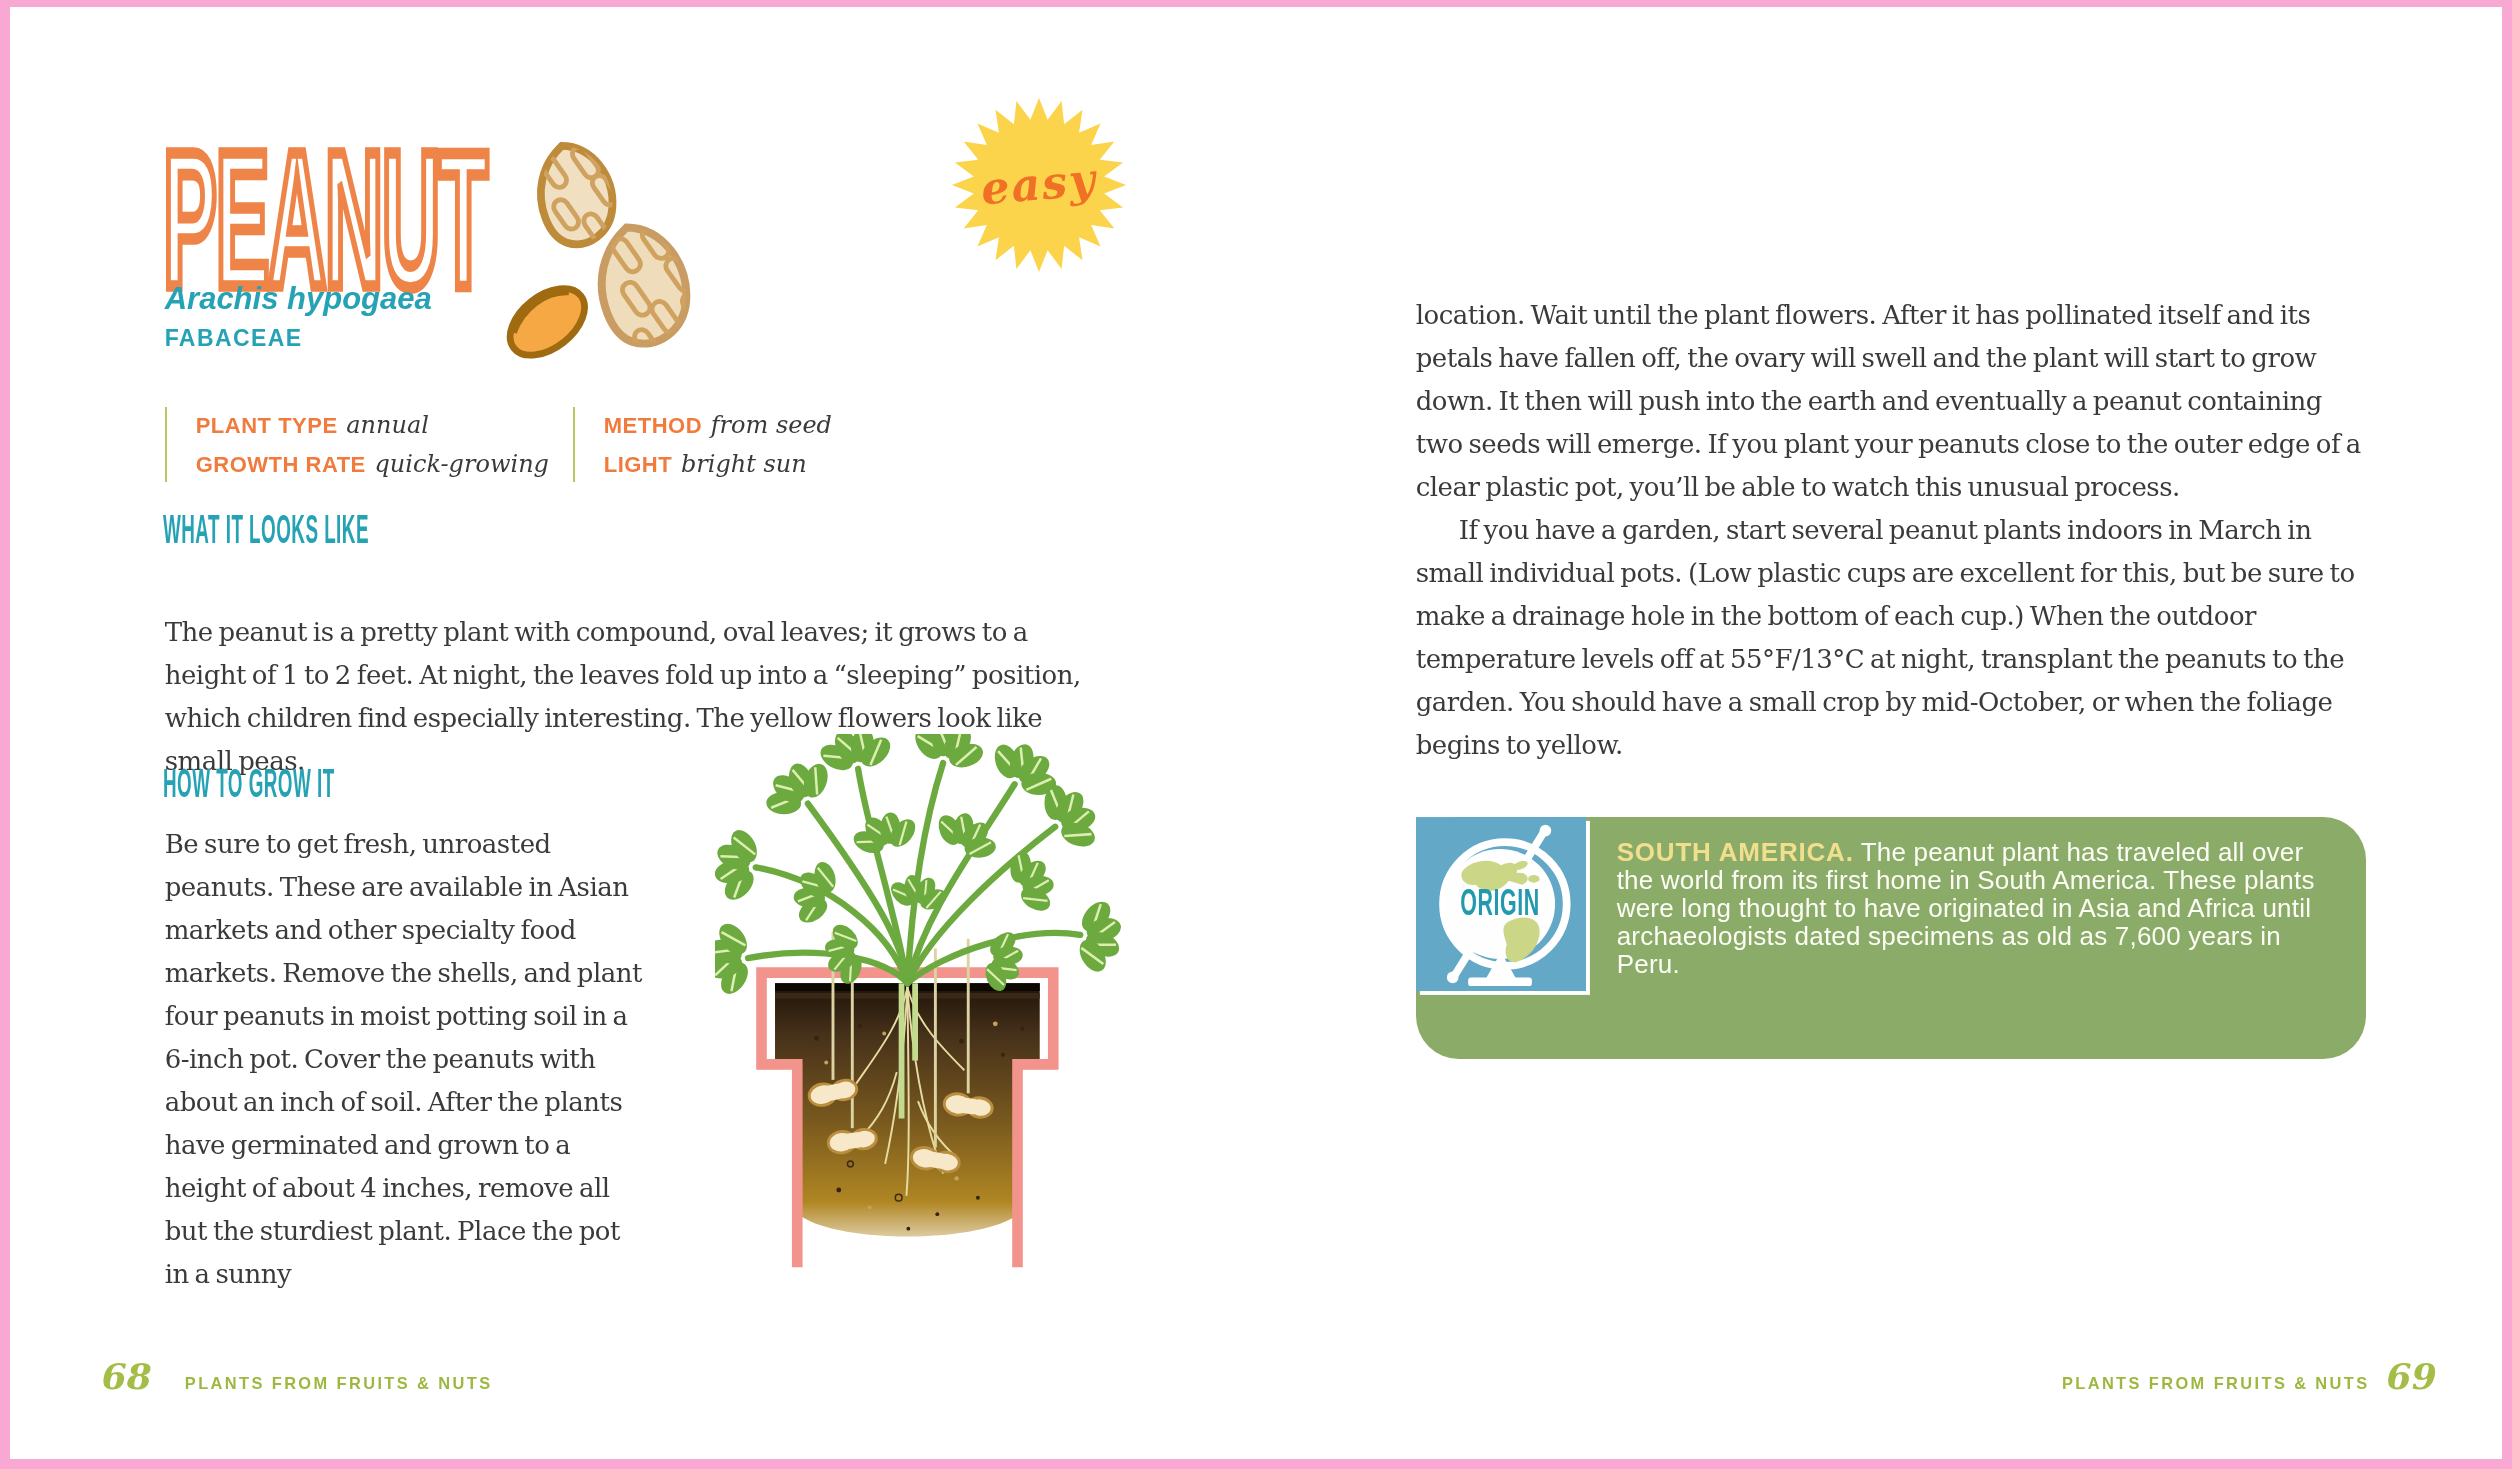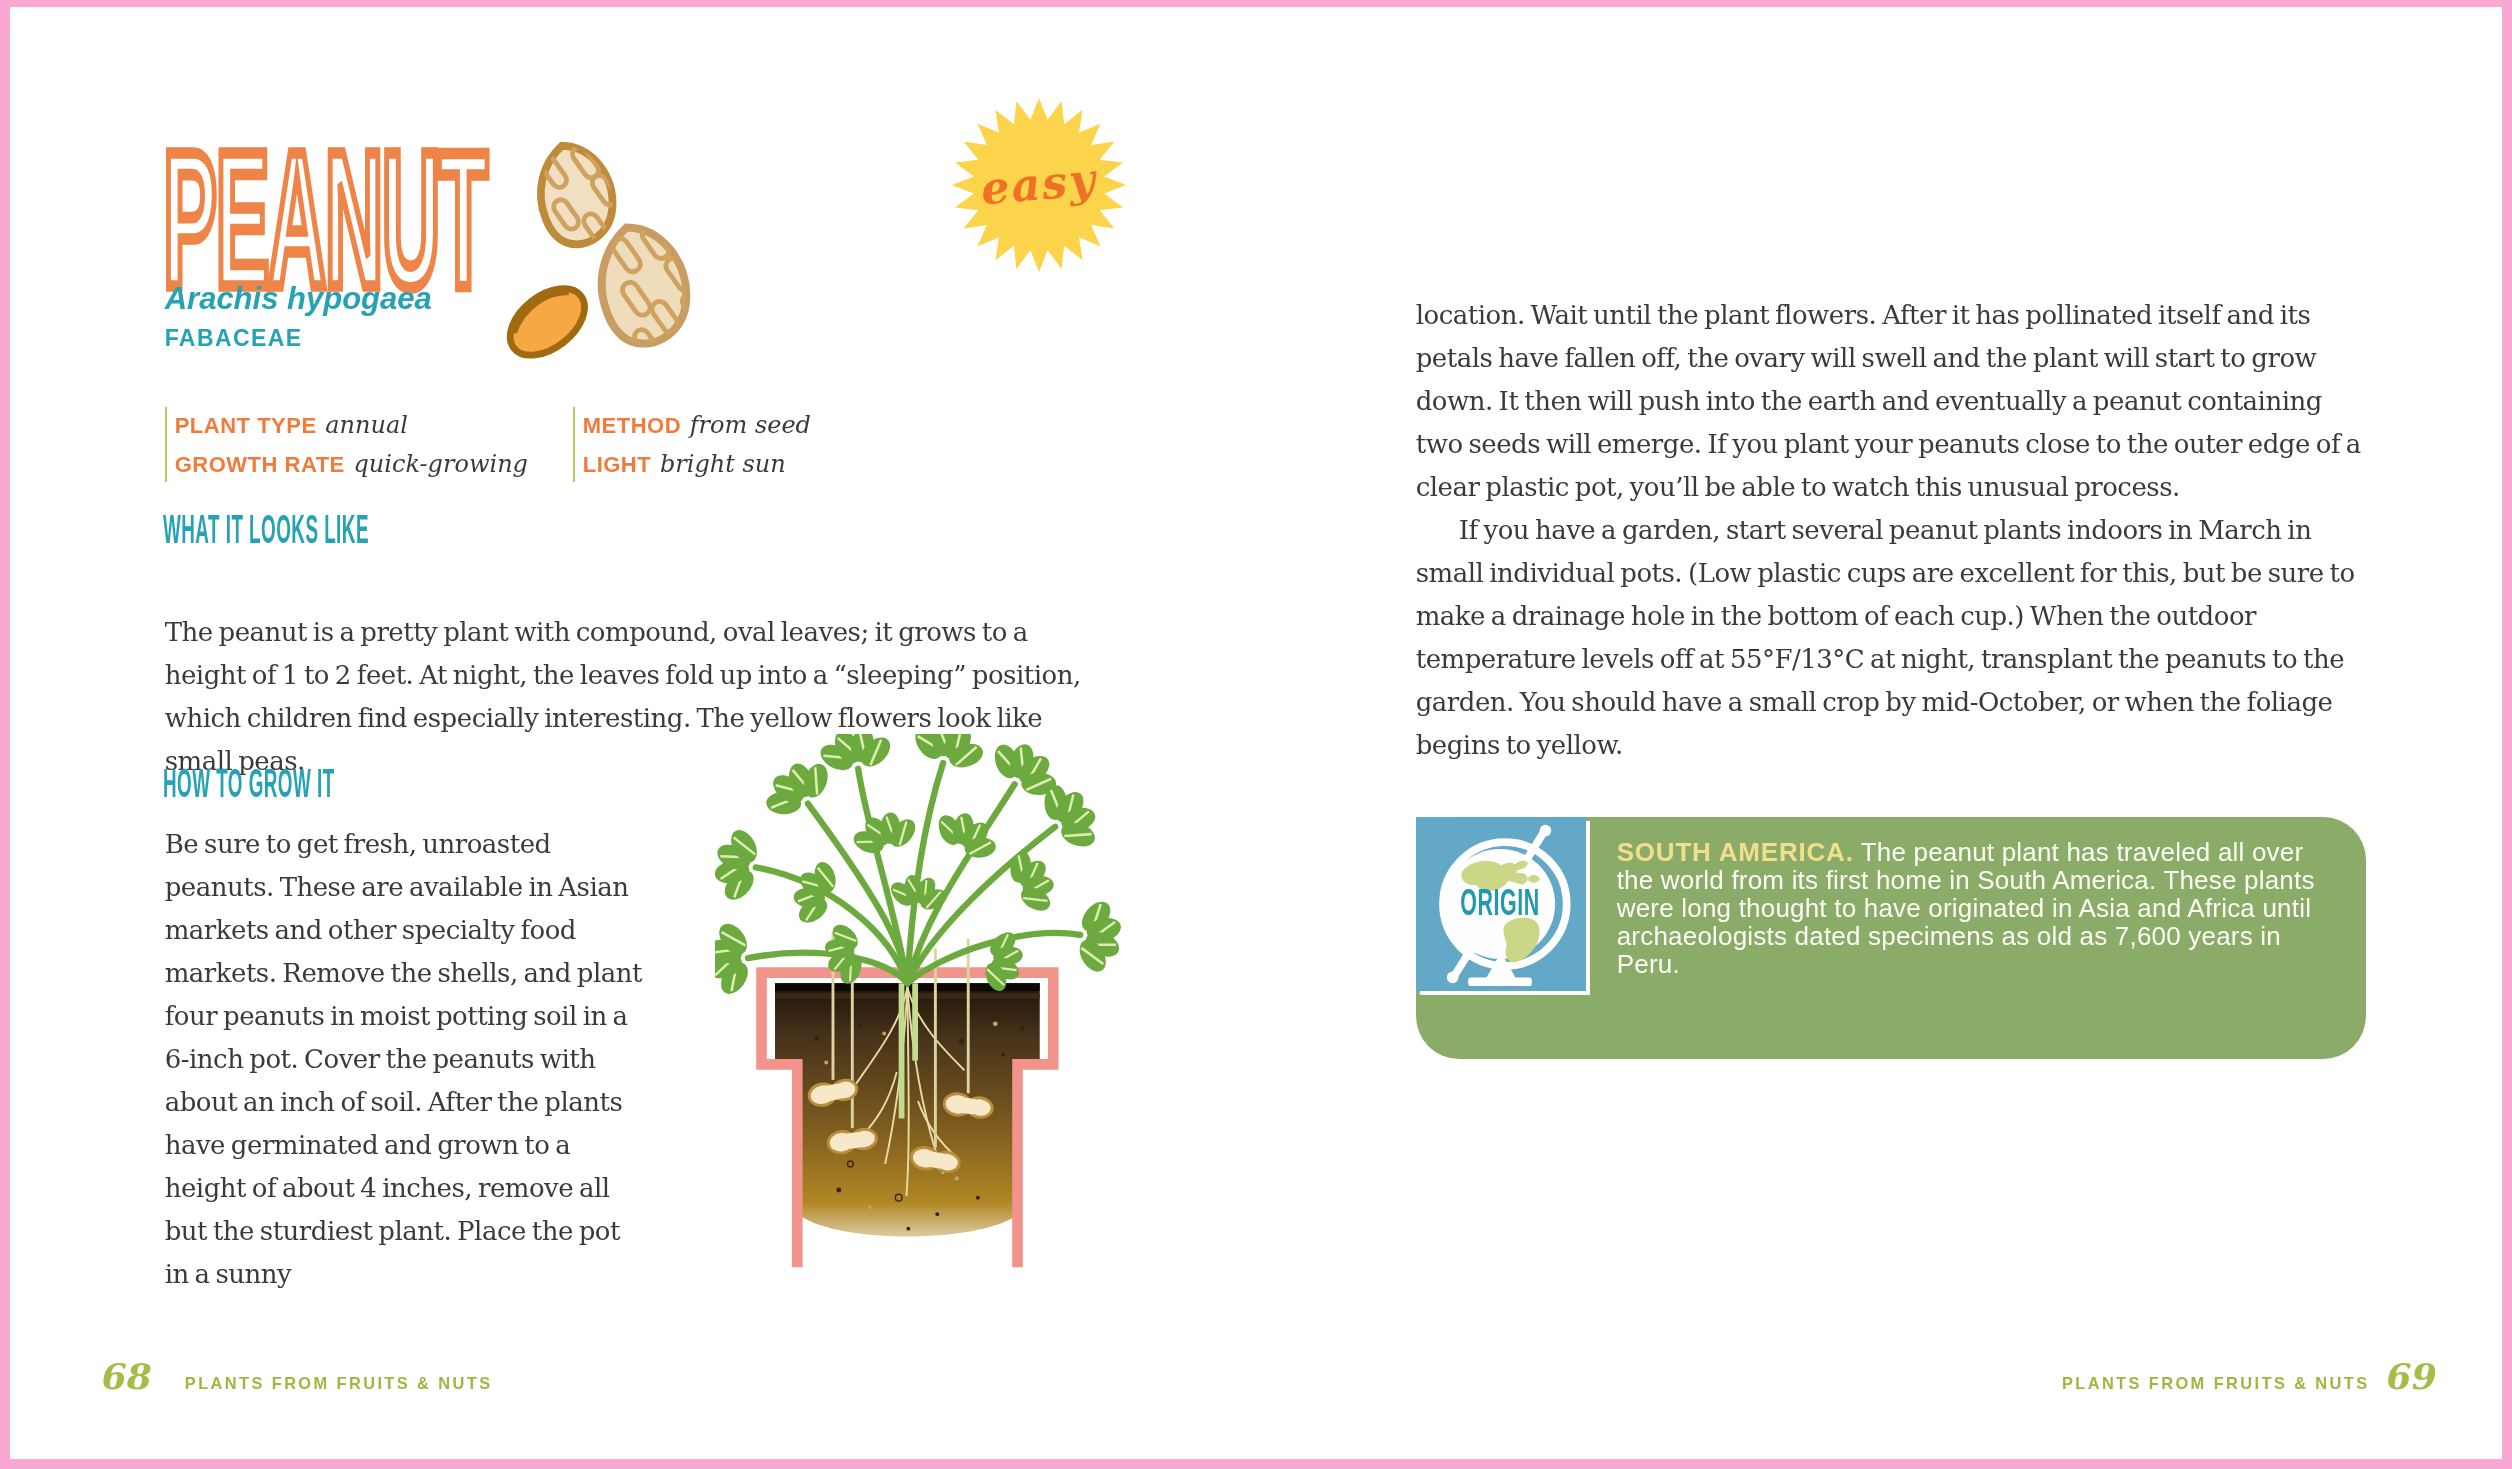--- a/index.html
+++ b/index.html
@@ -8,21 +8,21 @@
   #page{position:absolute;left:9.7px;top:6.8px;right:9.7px;bottom:10.6px;background:#ffffff;}
 
   
   .abs{position:absolute;}
   .serif-body{font-family:"DejaVu Serif",serif;font-size:26px;line-height:43px;color:#3b3a39;
               letter-spacing:-0.5px;word-spacing:-1.9px;}
   .teal-head{font-family:"Liberation Sans",sans-serif;font-weight:700;font-size:41px;line-height:41px;
              color:#26a2b5;transform:scaleX(0.46);transform-origin:left top;white-space:nowrap;letter-spacing:1px;}
   .fact-label{font-weight:700;font-size:22px;color:#f07b3d;letter-spacing:0.5px;}
   .fact-value{font-family:"DejaVu Serif",serif;font-style:italic;font-size:24px;color:#3b3a39;margin-left:8.7px;}
-  .fact-col{border-left:2.9px solid #b5c95c;padding-left:8px;line-height:37px;height:75px;}
+  .fact-col{border-left:2.9px solid #b5c95c;padding-left:29px;line-height:37px;height:75px;}
 
   
   .big-title{font-weight:700;font-size:193px;line-height:193px;white-space:nowrap;
              letter-spacing:-3.9px;transform:scaleX(0.42);transform-origin:left top;
              color:#ef8449;-webkit-text-fill-color:#ffffff;-webkit-text-stroke:11.6px #ef8449;}
   .species{font-style:italic;font-weight:700;font-size:31px;line-height:29px;color:#26a2b5;}
   .family{font-weight:700;font-size:23px;line-height:23px;color:#26a2b5;letter-spacing:1.4px;}
 
   
   .footer-row{display:flex;align-items:baseline;gap:17px;}

